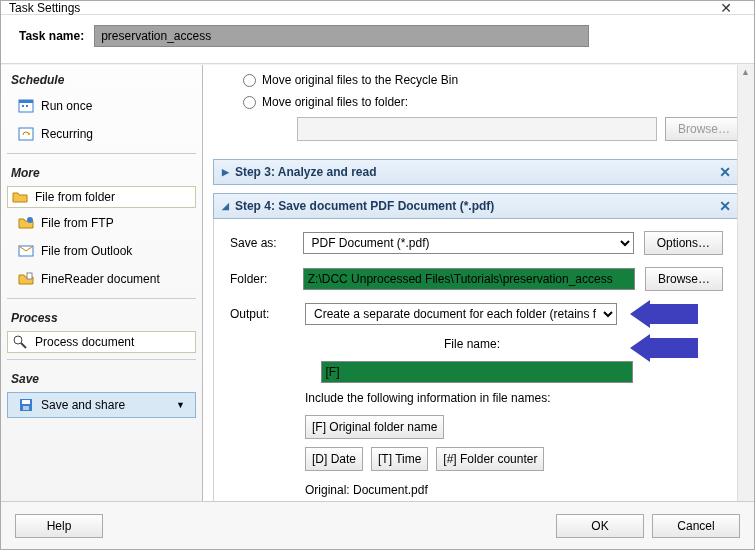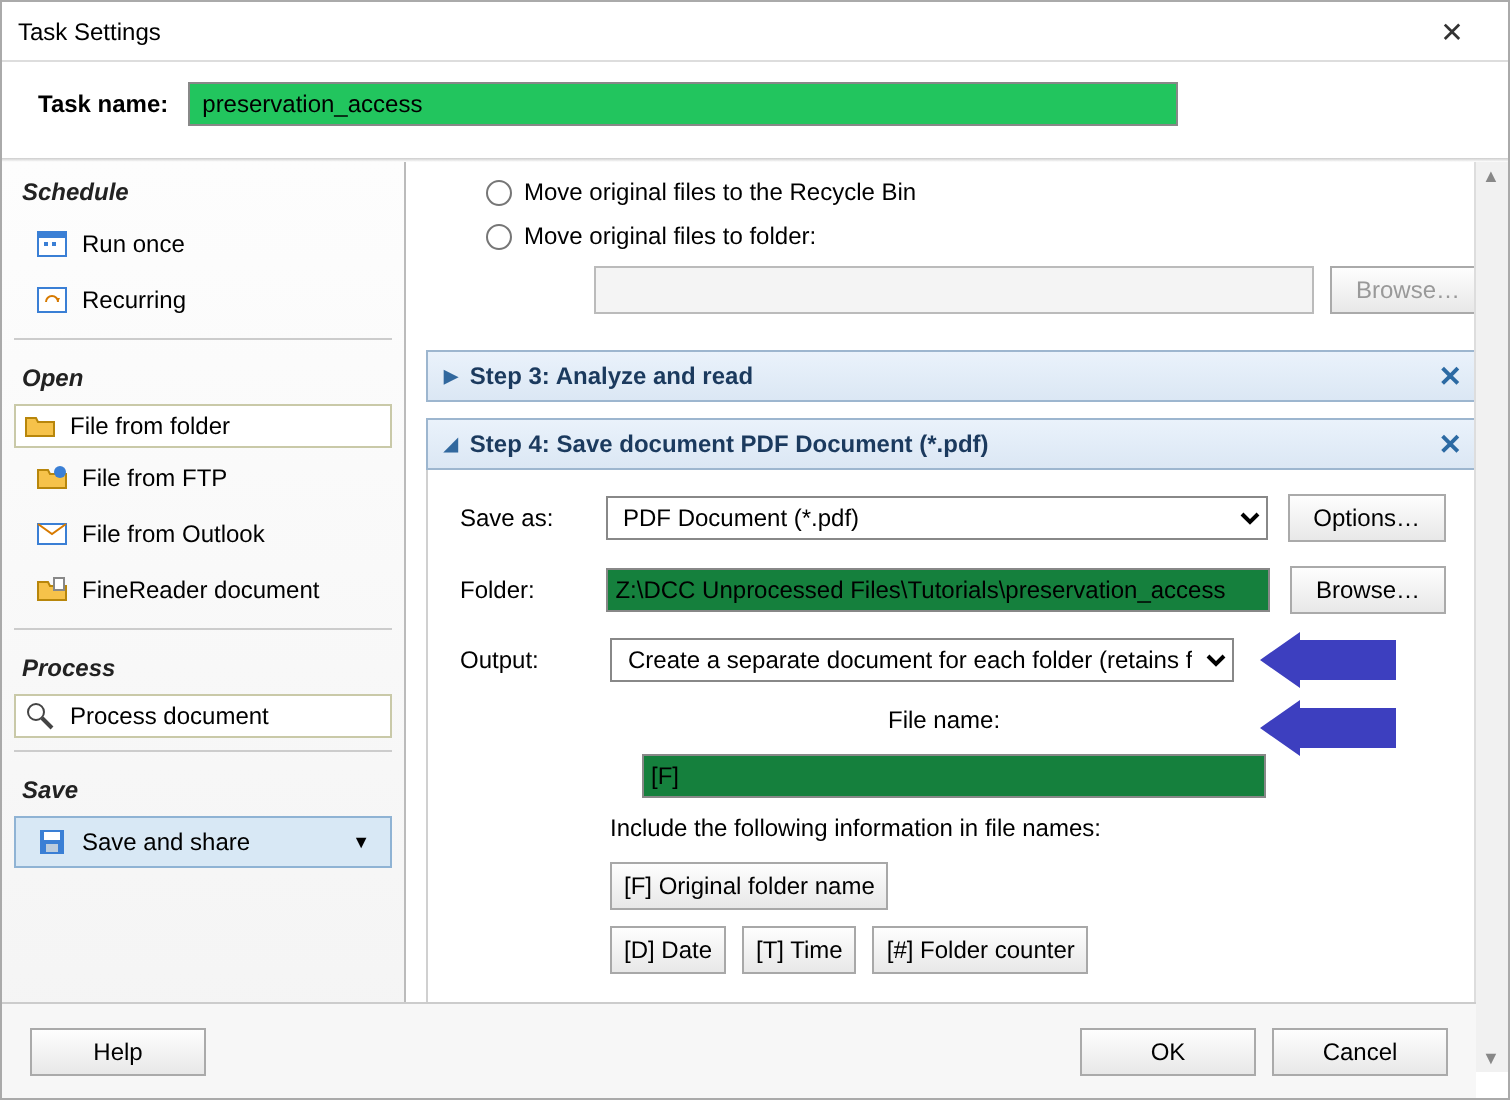--- a/index.html
+++ b/index.html
@@ -1,22 +1,22 @@
 <!DOCTYPE html>
 <html><head>
 <meta charset="utf-8">
 <style>
 * { box-sizing: border-box; margin: 0; padding: 0; font-family: "Segoe UI", Tahoma, sans-serif; font-size: 12px; }
 body { background: #fff; width: 755px; height: 550px; overflow: hidden; border: 1px solid #aaa; position: relative; }
-.titlebar { height: 30px; display: flex; align-items: center; padding: 0 8px; border-bottom: 1px solid #ddd; }
+.titlebar { height: 14px; display: flex; align-items: center; padding: 0 8px; border-bottom: 1px solid #ddd; }
 .titlebar .title { flex: 1; }
 .titlebar .close { width: 40px; text-align: center; font-size: 14px; color: #333; cursor: pointer; }
 .topbar { display: flex; align-items: center; padding: 10px 14px 16px 18px; gap: 10px; }
 .topbar label { font-weight: bold; }
-.topbar input { flex: 0 0 495px; height: 22px; border: 1px solid #888; padding: 0 6px; background: #22c55e; }
+.topbar input { flex: 0 0 495px; height: 22px; border: 1px solid #888; padding: 0 6px; background: #a3a3a3; }
 .hr { height: 2px; background: linear-gradient(#ccc,#fff); }
 .main { display: flex; height: 455px; }
 .sidebar { width: 202px; background: linear-gradient(#fdfdfd,#f4f4f4); border-right: 1px solid #bbb; padding: 2px 0; }
 .sidecat { font-weight: bold; padding: 6px 10px 4px; color: #222; font-style: italic; }
 .sideitem { display: flex; align-items: center; gap: 7px; padding: 4px 10px; margin: 2px 6px; height: 26px; cursor: pointer; border: 1px solid transparent; }
 .sideitem.sel { background: #fff; border: 1px solid #c9c9a8; }
 .sideitem .ico { width: 16px; height: 16px; display: inline-flex; align-items: center; justify-content: center; }
 .sideitem.combo { background: #d8e8f5; border: 1px solid #8fb3d4; justify-content: space-between; }
 .sidehr { height: 1px; background: #ccc; margin: 6px 6px; }
 .content { flex: 1; position: relative; overflow: hidden; padding: 0 14px 0 10px; }
@@ -42,21 +42,21 @@
 .inp { height: 22px; border: 1px solid #888; background: #15803d; padding: 0 4px; }
 .inp.w344 { width: 344px; }
 .inp.w312 { width: 312px; }
 .arrow { position: absolute; width: 68px; height: 28px; }
 .arrow svg { width: 100%; height: 100%; }
 .subinfo { margin-left: 75px; margin-top: -4px; margin-bottom: 10px; }
 .tagbtns { margin-left: 75px; display: flex; gap: 8px; margin-bottom: 12px; }
 .tagbtn { border: 1px solid #a8a8a8; background: linear-gradient(#fefefe,#e8e8e8); padding: 4px 6px; cursor: pointer; }
 .example { margin-left: 75px; }
 .moresteps { float: right; margin-top: 14px; border: 1px solid #8fb3d4; background: #d8e8f5; padding: 4px 10px; display: flex; align-items: center; gap: 6px; cursor: pointer; }
-.footer { position: absolute; bottom: 0; left: 0; right: 16px; height: 48px; border-top: 1px solid #ccc; display: flex; align-items: center; padding: 0 14px; background: #f7f7f7; }
+.footer { position: absolute; bottom: 0; left: 0; right: 0; height: 48px; border-top: 1px solid #ccc; display: flex; align-items: center; padding: 0 14px; background: #f7f7f7; }
 .footer .help { width: 88px; }
 .footer .spacer { flex: 1; }
 .footer .ok, .footer .cancel { width: 88px; margin-left: 8px; }
 .ico svg { width: 16px; height: 16px; }
 </style>
 </head>
 <body>
 
 <div class="titlebar">
   <span class="title">Task Settings</span>
@@ -89,21 +89,21 @@
         <svg viewBox="0 0 16 16">
             <rect x="1" y="2" width="14" height="12" fill="#fff" stroke="#3a7fd5"></rect>
             <path d="M5 9a3 3 0 0 1 6 0" stroke="#d77a00" fill="none"></path>
             <path d="M11 9l-1-2 2 0z" fill="#d77a00"></path>
           </svg>
       </span>
       <span>Recurring</span>
     </div>
     <div class="sidehr"></div>
 
-    <div class="sidecat">Open</div>
+    <div class="sidecat">More</div>
     <div class="sideitem sel">
       <span class="ico">
         <svg viewBox="0 0 16 16">
             <path d="M1 4h5l1 2h8v7H1z" fill="#f6c24a" stroke="#b8860b"></path>
           </svg>
       </span>
       <span>File from folder</span>
     </div>
     <div class="sideitem">
       <span class="ico">

